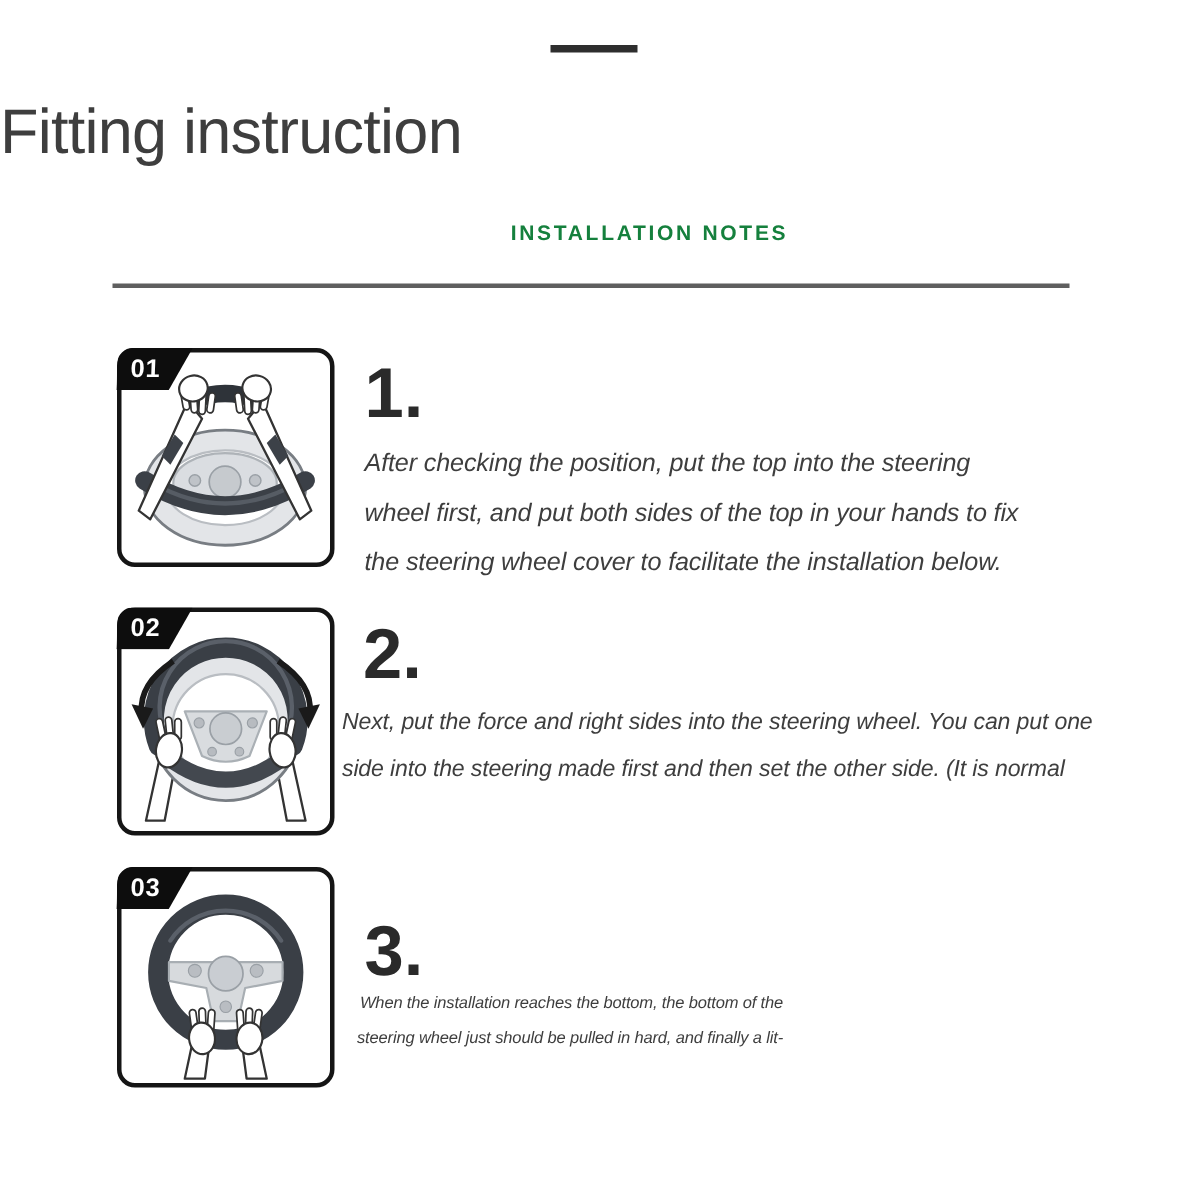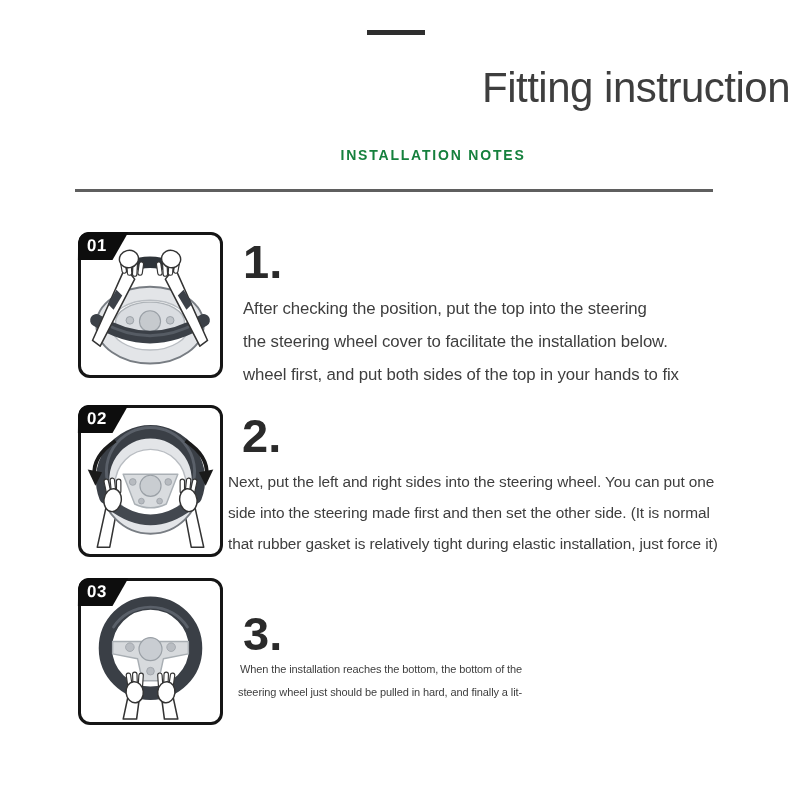--- a/index.html
+++ b/index.html
@@ -2,21 +2,21 @@
 <html><head>
 <meta charset="utf-8">
 <style>
   html,body{margin:0;padding:0;background:#ffffff;}
   #canvas{
     position:relative;width:790px;height:790px;background:#ffffff;overflow:hidden;
     font-family:"Liberation Sans",sans-serif;color:#3e3e3e;
   }
   .top-dash{position:absolute;left:367px;top:30px;width:58px;height:5px;background:#2e2e2e;}
   .page-title{
-    position:absolute;left:0;top:64px;width:100%;text-align:right;
+    position:absolute;left:0;top:64px;width:100%;text-align:left;
     font-size:42px;font-weight:400;color:#3e3e3e;letter-spacing:-0.5px;
   }
   .page-subtitle{
     position:absolute;left:0;top:147px;width:100%;text-align:center;
     font-size:14px;font-weight:bold;letter-spacing:1.8px;color:#15803d;margin-left:38px;
   }
   .separator{position:absolute;left:75px;top:189px;width:638px;height:3px;background:#5f5f5f;}
 
   .step-box{
     position:absolute;left:78px;width:145px;background:#ffffff;
@@ -28,21 +28,21 @@
     border-top-left-radius:10px;
     clip-path:polygon(0 0,100% 0,70% 100%,0 100%);
     color:#ffffff;font-weight:bold;font-size:17px;line-height:28px;
     padding-left:9px;box-sizing:border-box;letter-spacing:0.5px;
     transform:skewX(-2deg);
   }
   .step-num{
     position:absolute;font-size:47px;font-weight:bold;color:#2a2a2a;line-height:1;
   }
   .step-text{position:absolute;color:#3e3e3e;}
-  .step-text div{white-space:nowrap;}
+  .step-text div{white-space:nowrap;font-style:italic;}
   .text-1{left:243px;top:292px;font-size:16.8px;line-height:33px;letter-spacing:-0.1px;}
   .text-2{left:228px;top:466px;font-size:15.4px;line-height:31px;letter-spacing:-0.1px;}
   .text-3{left:238px;top:658px;font-size:11px;line-height:22.5px;letter-spacing:-0.1px;text-align:right;}
   .num-1{left:243px;top:238px;}
   .num-2{left:242px;top:412px;}
   .num-3{left:243px;top:610px;}
   .box-1{top:232px;height:146px;}
   .box-2{top:405px;height:152px;}
   .box-3{top:578px;height:147px;}
 </style>
@@ -91,22 +91,22 @@
         <rect x="85.4" y="28" width="4.6" height="15" rx="2.3" fill="#ffffff" stroke="#333333" stroke-width="1.2" transform="rotate(-3 88 35)"></rect>
         <rect x="79.4" y="28" width="4.6" height="14" rx="2.3" fill="#ffffff" stroke="#333333" stroke-width="1.2" transform="rotate(-8 82 35)"></rect>
         <ellipse cx="94" cy="25" rx="10" ry="9" fill="#ffffff" stroke="#333333" stroke-width="1.5" transform="rotate(14 94 25)"></ellipse>
       </g>
     </svg>
     <div class="badge">01</div>
   </div>
   <div class="step-num num-1">1.</div>
   <div class="step-text text-1">
     <div>After checking the position, put the top into the steering</div>
+    <div>wheel first, and put both sides of the top in your hands to fix</div>
     <div>the steering wheel cover to facilitate the installation below.</div>
-    <div>wheel first, and put both sides of the top in your hands to fix</div>
   </div>
 
   <div class="step-box box-2">
     <svg viewBox="0 0 145 152">
 
       <path d="M26,104 L17,145 L30,145 L37,108 Z" fill="#ffffff" stroke="#333333" stroke-width="1.6" stroke-linejoin="round"></path>
       <path d="M119,104 L128,145 L115,145 L108,108 Z" fill="#ffffff" stroke="#333333" stroke-width="1.6" stroke-linejoin="round"></path>
 
       <circle cx="72.5" cy="80" r="51" fill="#e3e5e8" stroke="#787d83" stroke-width="2"></circle>
       <circle cx="72.5" cy="80" r="37" fill="#ffffff" stroke="#b9bdc2" stroke-width="1.5"></circle>
@@ -143,23 +143,22 @@
       </g>
       <g>
         <path d="M109,34 Q133,50 131,70" fill="none" stroke="#1a1a1a" stroke-width="4"></path>
         <path d="M138,64 L130,81 L123,67 Z" fill="#1a1a1a"></path>
       </g>
     </svg>
     <div class="badge">02</div>
   </div>
   <div class="step-num num-2">2.</div>
   <div class="step-text text-2">
-    <div>Next, put the left and right sides into the steering wheel. You can put one</div>
+    <div>Next, put the force and right sides into the steering wheel. You can put one</div>
     <div>side into the steering made first and then set the other side. (It is normal</div>
-    <div>that rubber gasket is relatively tight during elastic installation, just force it)</div>
   </div>
 
   <div class="step-box box-3">
     <svg viewBox="0 0 145 147">
 
       <path d="M50,116 L44,144 L58,144 L61,121 Z" fill="#ffffff" stroke="#333333" stroke-width="1.6" stroke-linejoin="round"></path>
       <path d="M95,116 L101,144 L87,144 L84,121 Z" fill="#ffffff" stroke="#333333" stroke-width="1.6" stroke-linejoin="round"></path>
 
       <circle cx="72.5" cy="70" r="47" fill="none" stroke="#3a3f46" stroke-width="14"></circle>
       <path d="M34,48 A46,46 0 0 1 111,48" fill="none" stroke="#5a6069" stroke-width="3" stroke-linecap="round"></path>

